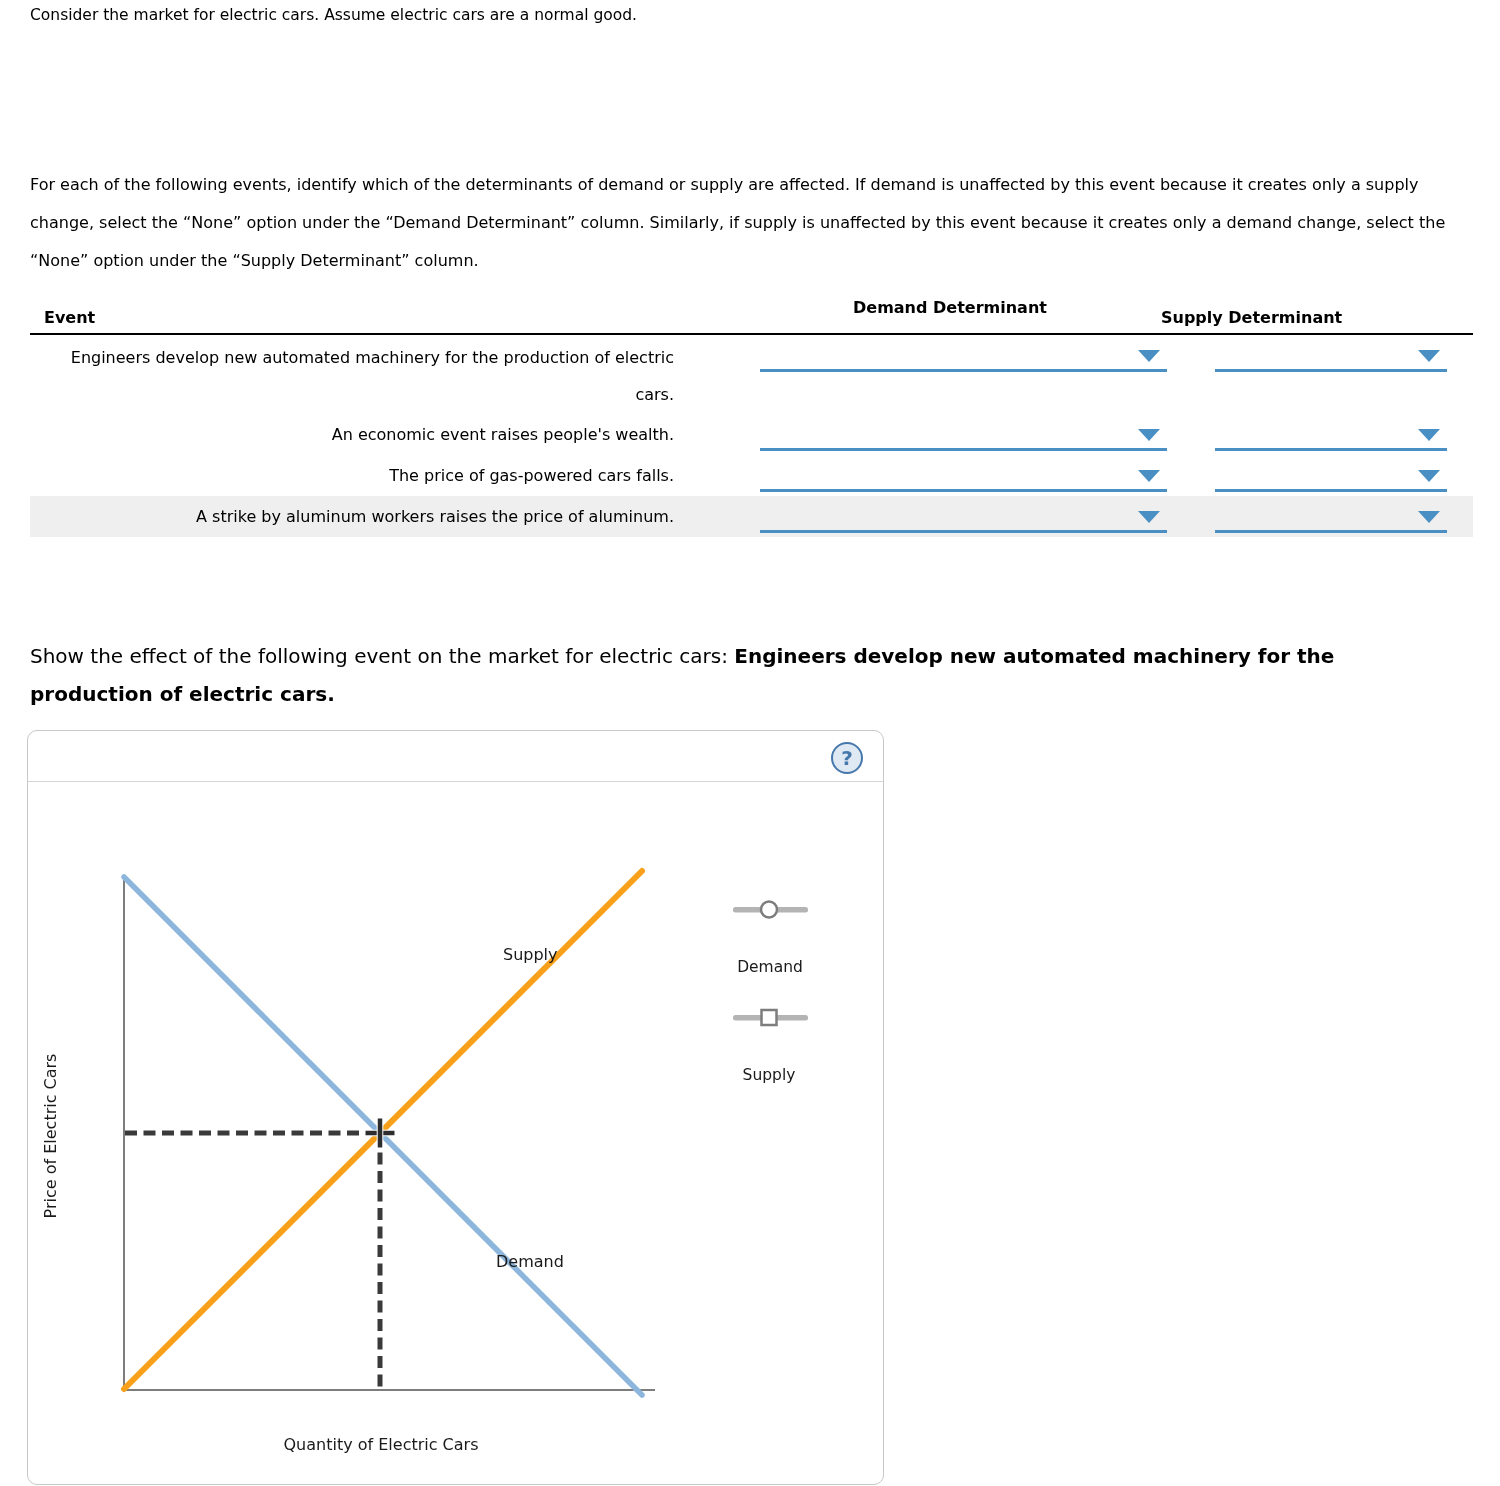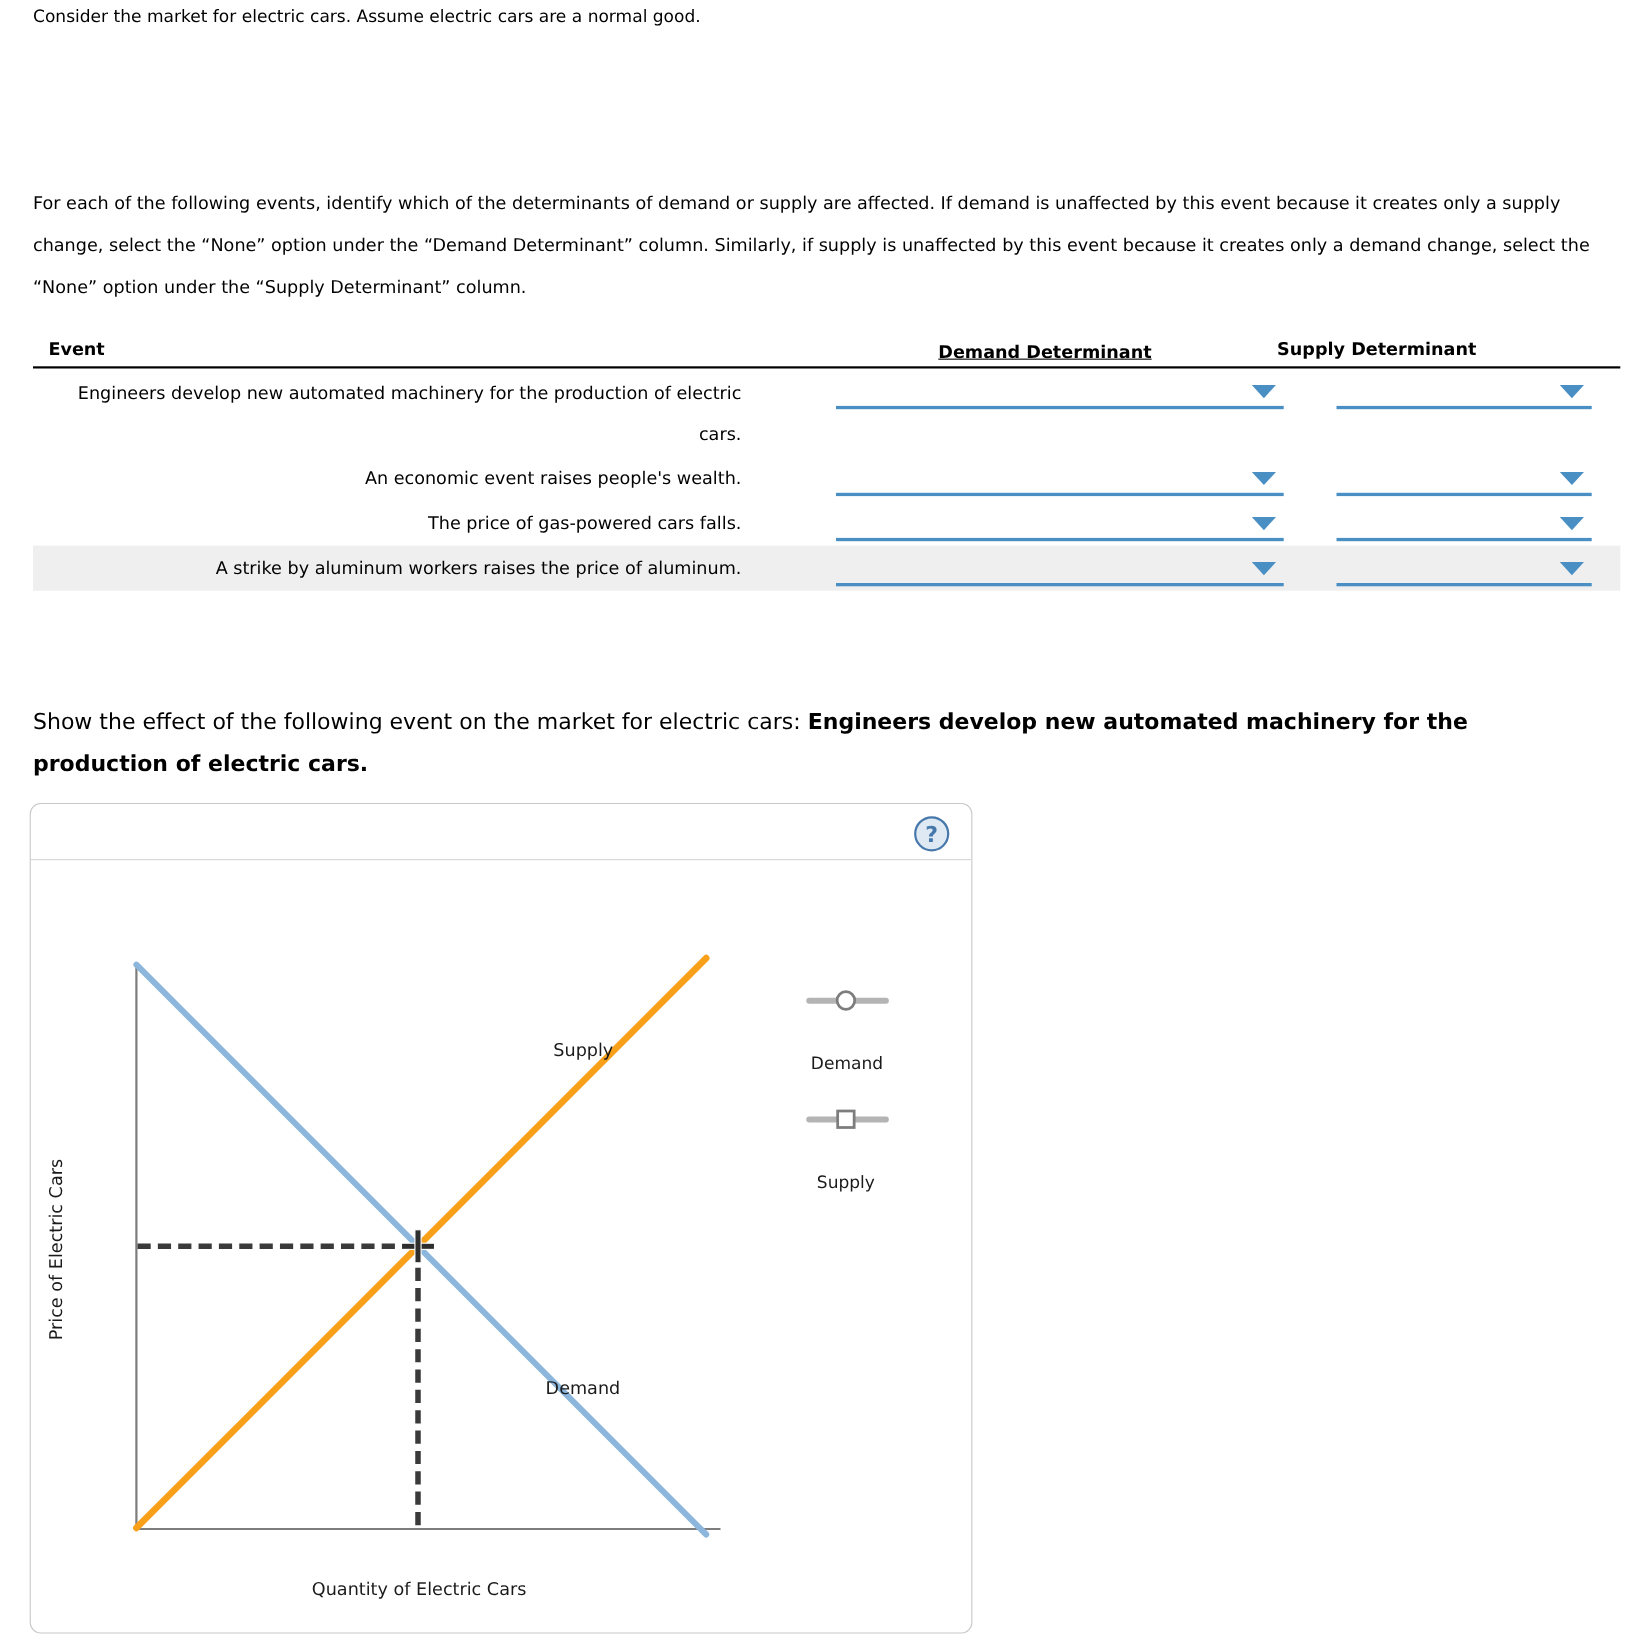--- a/index.html
+++ b/index.html
@@ -15,21 +15,21 @@
          font-size:16px;line-height:38px;}
   .para2{position:absolute;left:30px;top:637px;width:1400px;
          font-size:20px;line-height:38px;}
   .para2 b{font-weight:bold;}
 
   
   .qtable{position:absolute;left:30px;top:303px;width:1443px;text-align:right;}
   .thead{position:relative;height:30px;border-bottom:2px solid #000;
          font-weight:bold;font-size:16px;}
   .th-event{position:absolute;left:14px;bottom:6px;}
-  .th-demand{position:absolute;left:823px;bottom:4px;text-decoration:underline;}
+  .th-demand{position:absolute;left:823px;bottom:16px;}
   .th-supply{position:absolute;left:1131px;bottom:6px;}
   .row{position:relative;}
   .row.alt{background:#efefef;}
   .r1{height:79px;}
   .rS{height:41px;}
   .event{position:absolute;left:14px;top:4px;font-size:16px;line-height:37px;width:630px;}
   .rS .event{top:2px;}
   .dd{position:absolute;top:15px;height:19px;border-bottom:3px solid #4a8fc4;}
   .dd.demand{left:730px;width:407px;}
   .dd.supply{left:1185px;width:232px;}

